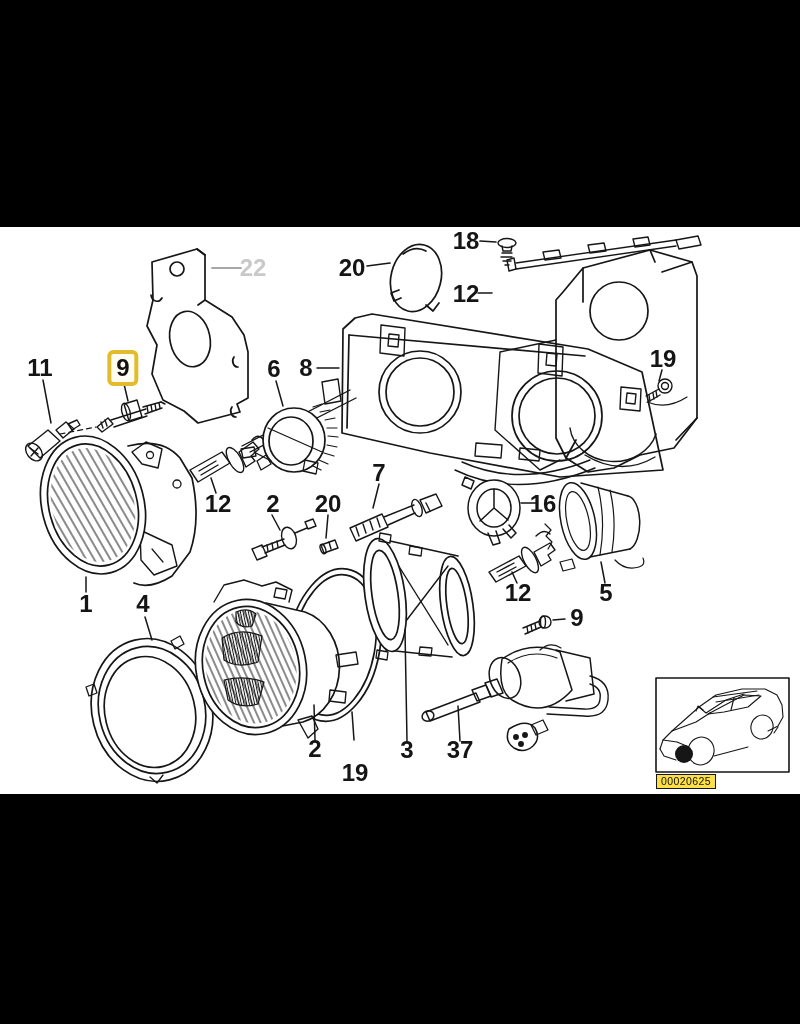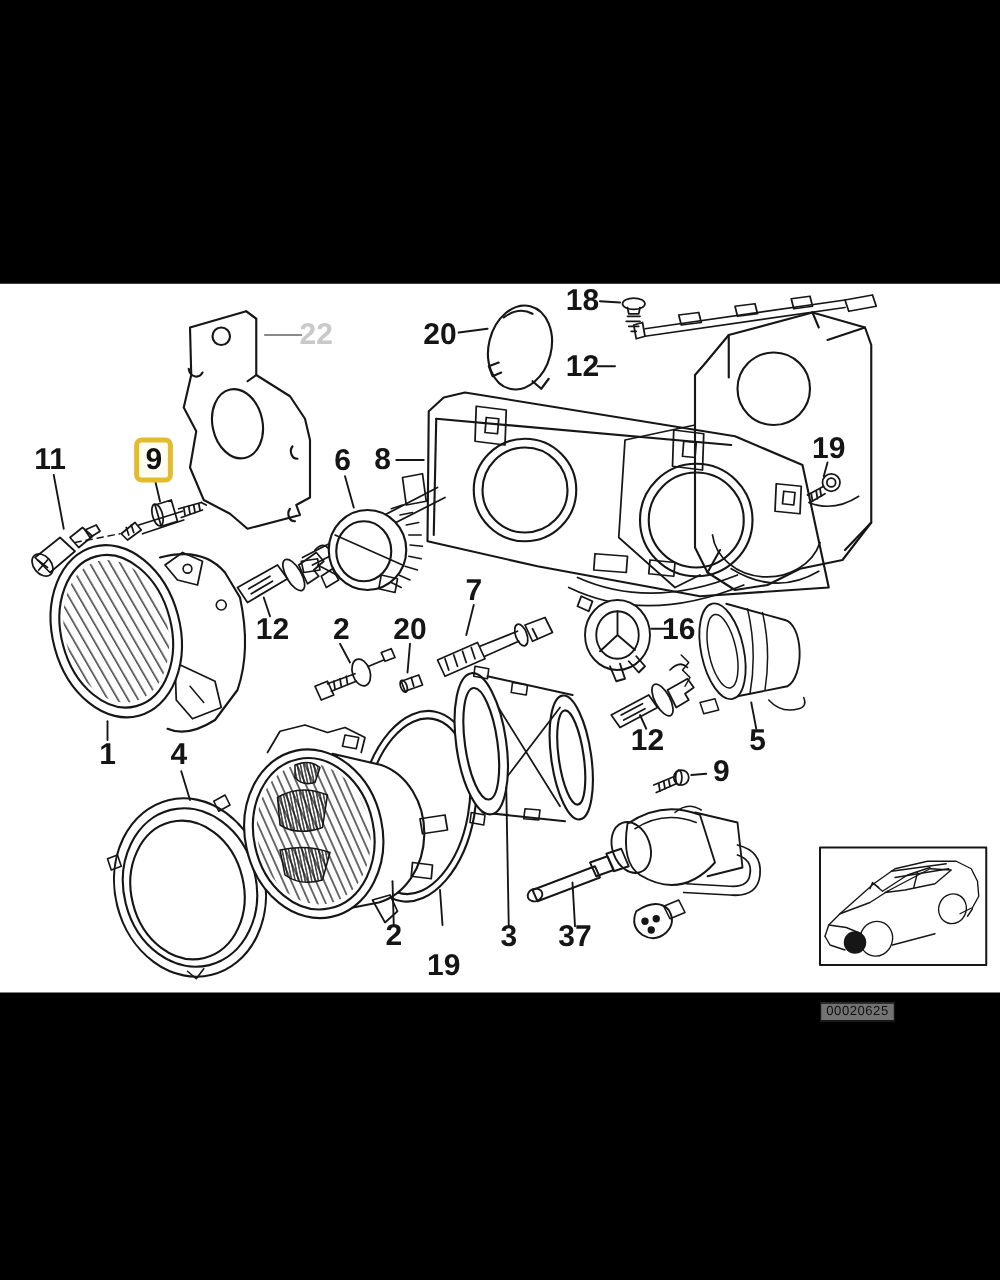--- a/index.html
+++ b/index.html
@@ -6,23 +6,23 @@
   #stage{position:relative;width:800px;height:1024px;background:#000;overflow:hidden;
          font-family:"Liberation Sans", sans-serif;}
   #drawing{position:absolute;left:0;top:0;width:800px;height:1024px;display:block;}
   .callout{position:absolute;transform:translate(-50%,-50%);font-weight:bold;
            font-size:24px;line-height:1;color:#151515;white-space:nowrap;
            cursor:pointer;z-index:5;}
   .callout.highlight{background:#fffdf2;border:4px solid #e3bc2d;border-radius:6px;
            padding:2px 5px;color:#111;}
   .callout.muted{color:#c9c9c9;}
   .diagram-id{position:absolute;left:656px;top:774px;width:58px;height:13px;
-           background:#737373;border:1.5px solid #161616;color:#111;
+           background:#fde047;border:1.5px solid #161616;color:#111;
            font-size:10.5px;line-height:13px;text-align:center;
-           letter-spacing:.4px;z-index:5;margin-top:28px;}
+           letter-spacing:.4px;z-index:5;}
 </style>
 </head>
 <body>
 
 <div id="stage">
 
 <svg id="drawing" viewBox="0 0 800 1024" xmlns="http://www.w3.org/2000/svg">
   <defs>
     <pattern id="hatchA" width="7" height="7" patternUnits="userSpaceOnUse" patternTransform="rotate(-15)">
       <line x1="3" y1="-1" x2="3" y2="8" stroke="#161616" stroke-width="1"></line>

